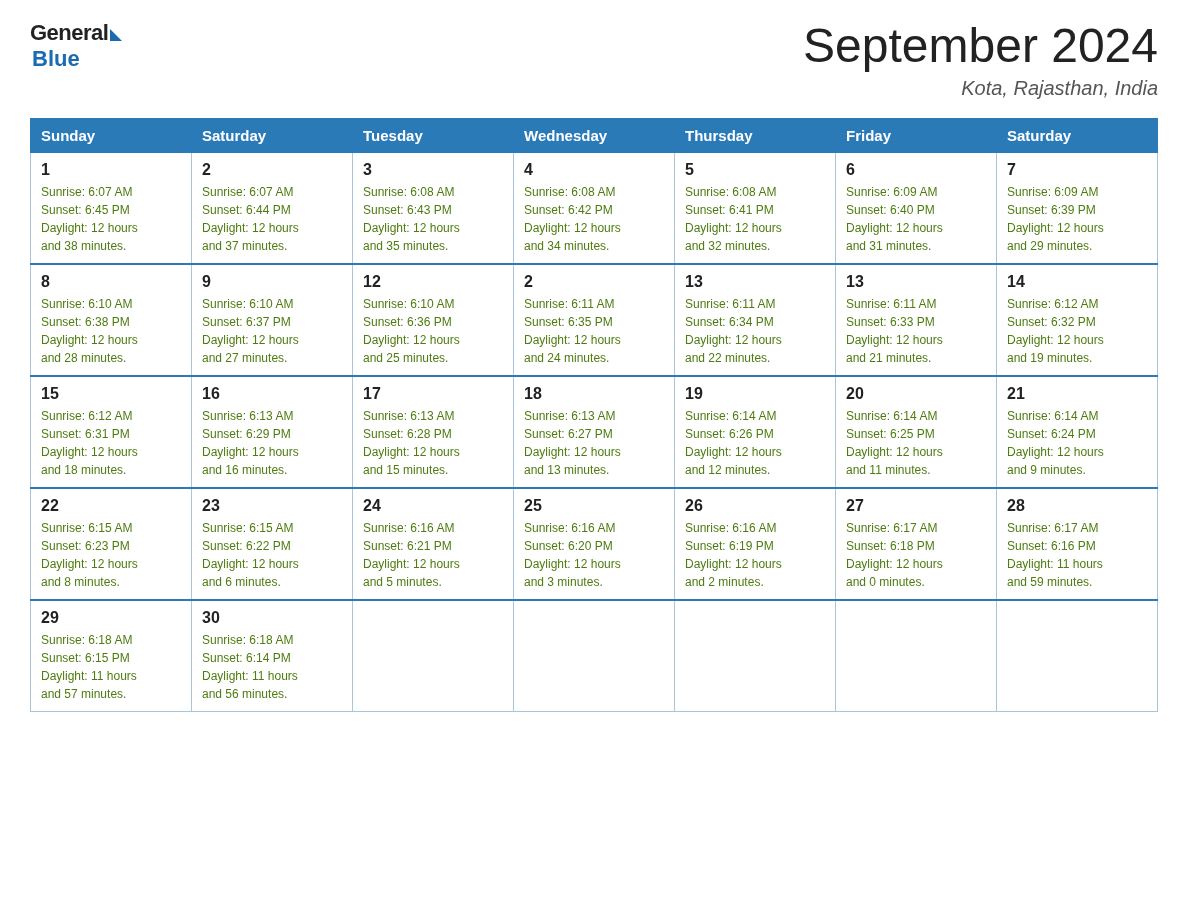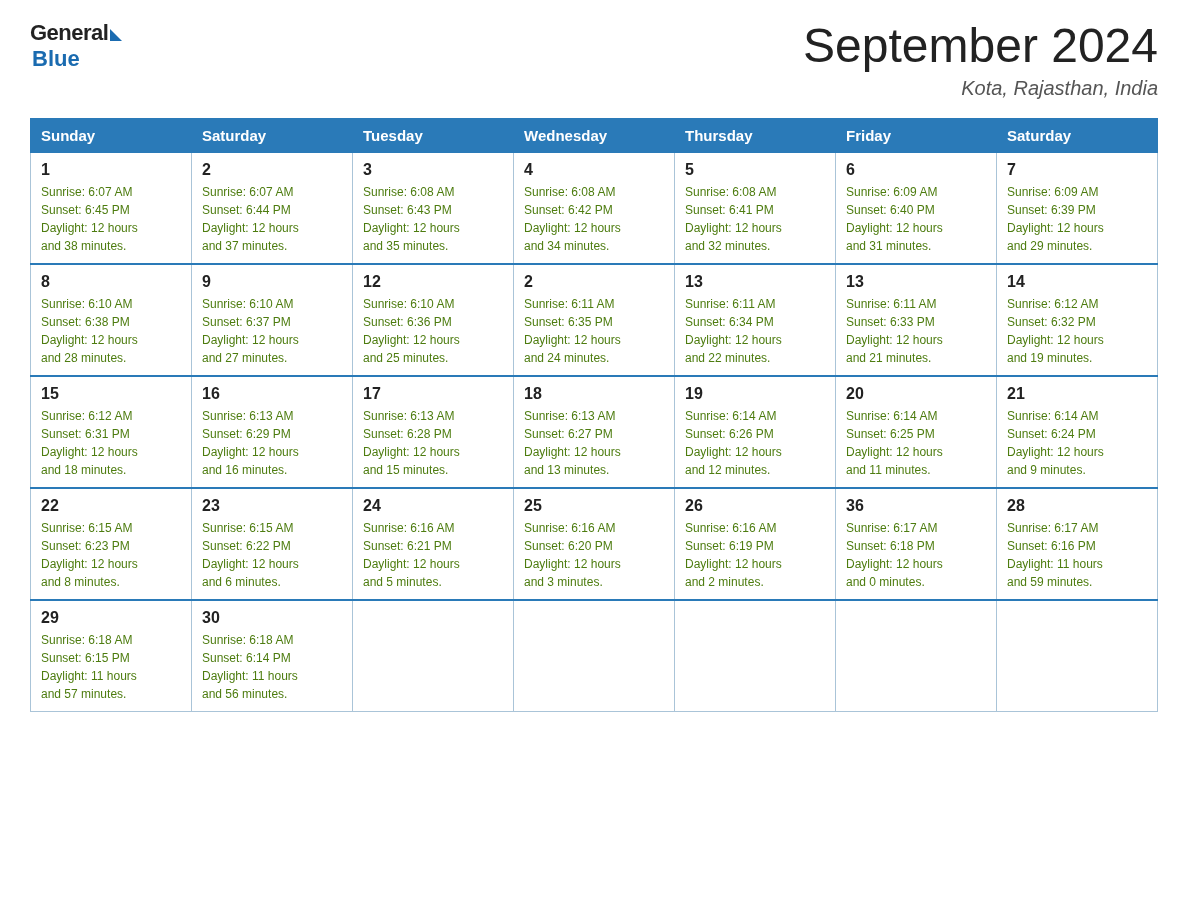--- a/index.html
+++ b/index.html
@@ -315,21 +315,21 @@
 and 3 minutes.</div>
         </td>
         <td>
           <span class="day-num">26</span>
           <div class="day-info" style="white-space: pre-line;">Sunrise: 6:16 AM
 Sunset: 6:19 PM
 Daylight: 12 hours
 and 2 minutes.</div>
         </td>
         <td>
-          <span class="day-num">36</span>
+          <span class="day-num">27</span>
           <div class="day-info" style="white-space: pre-line;">Sunrise: 6:17 AM
 Sunset: 6:18 PM
 Daylight: 12 hours
 and 0 minutes.</div>
         </td>
         <td>
           <span class="day-num">28</span>
           <div class="day-info" style="white-space: pre-line;">Sunrise: 6:17 AM
 Sunset: 6:16 PM
 Daylight: 11 hours

